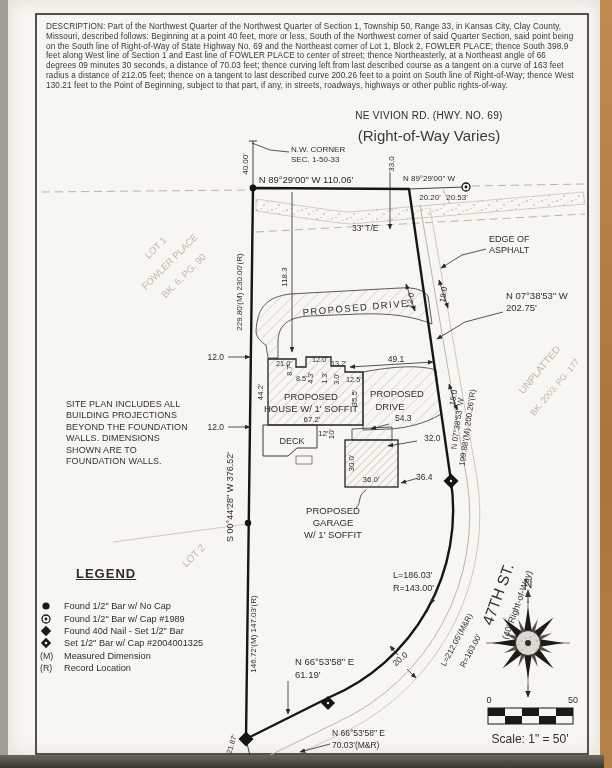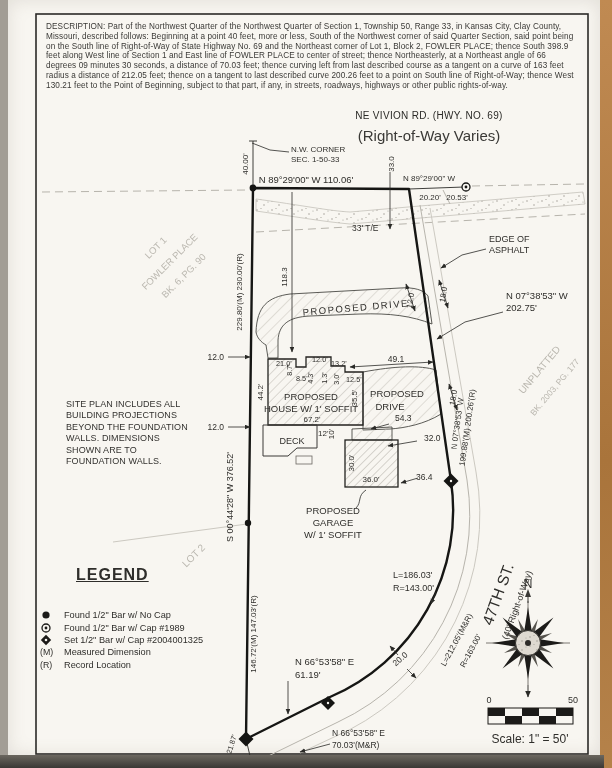--- a/index.html
+++ b/index.html
@@ -15,21 +15,21 @@
   .desc{left:46px;top:22px;width:532px;font-size:8.2px;line-height:9.8px;
         color:#3a3936;letter-spacing:.1px;}
   .road-title{left:298px;top:110px;width:262px;text-align:center;font-size:10px;
         color:#2b2a27;letter-spacing:.3px;}
   .road-sub{left:298px;top:127px;width:262px;text-align:center;font-size:15px;color:#3a3936;}
   .note{color:#33322f;font-size:9px;line-height:11.4px;white-space:pre-line;letter-spacing:.1px;}
   .flood{left:66px;top:311px;width:190px;}
   .siteplan{left:66px;top:399px;width:190px;}
   .stewart{left:68px;top:486px;width:200px;}
   .legend{left:40px;top:566px;width:215px;color:#2f2e2b;}
-  .legend h4{margin:0 0 25px 36px;font-size:16px;font-weight:700;letter-spacing:1px;
+  .legend h4{margin:0 0 19px 36px;font-size:13px;font-weight:700;letter-spacing:1px;
         text-decoration:underline;}
   .lrow{display:flex;align-items:center;height:12.4px;font-size:9.2px;white-space:nowrap;}
   .lsym{width:24px;flex:0 0 24px;font-size:8.8px;display:flex;align-items:center;}
   .swatch{width:58px;height:10px;border:1px dashed #999;margin-right:10px;flex:0 0 58px;
         background-image:radial-gradient(#8a877f .7px,transparent .9px);background-size:8px 5px;}
   svg text{font-family:"Liberation Sans",sans-serif;}
   .t{fill:#2f2e2b;}
   .gray{fill:#bab7af;}
   .f7{font-size:7.3px}.f8{font-size:8px}.f85{font-size:8.5px}.f9{font-size:9px}
   .f95{font-size:9.5px}.f10{font-size:10px}.f12{font-size:12px}.f15{font-size:15.5px}
@@ -68,20 +68,28 @@
       <span>Found 1/2" Bar w/ No Cap</span>
       </div>
     <div class="lrow">
       <span class="lsym">
           <svg width="14" height="12">
             <circle cx="6" cy="6" r="4" fill="none" stroke="#1c1b19" stroke-width="1.3"></circle>
             <circle cx="6" cy="6" r="1.4" fill="#1c1b19"></circle>
           </svg>
         </span>
       <span>Found 1/2" Bar w/ Cap #1989</span>
+      </div>
+    <div class="lrow">
+      <span class="lsym">
+          <svg width="14" height="12">
+            <path d="M6,.8 L11.2,6 L6,11.2 L.8,6 Z" fill="#1c1b19"></path>
+          </svg>
+        </span>
+      <span>Found 40d Nail - Set 1/2" Bar</span>
       </div>
     <div class="lrow">
       <span class="lsym">
           <svg width="14" height="12">
             <path d="M6,.8 L11.2,6 L6,11.2 L.8,6 Z" fill="#1c1b19"></path>
             <circle cx="6" cy="6" r="1.3" fill="#f8f6f1"></circle>
           </svg>
         </span>
       <span>Set 1/2" Bar w/ Cap #2004001325</span>
       </div>

